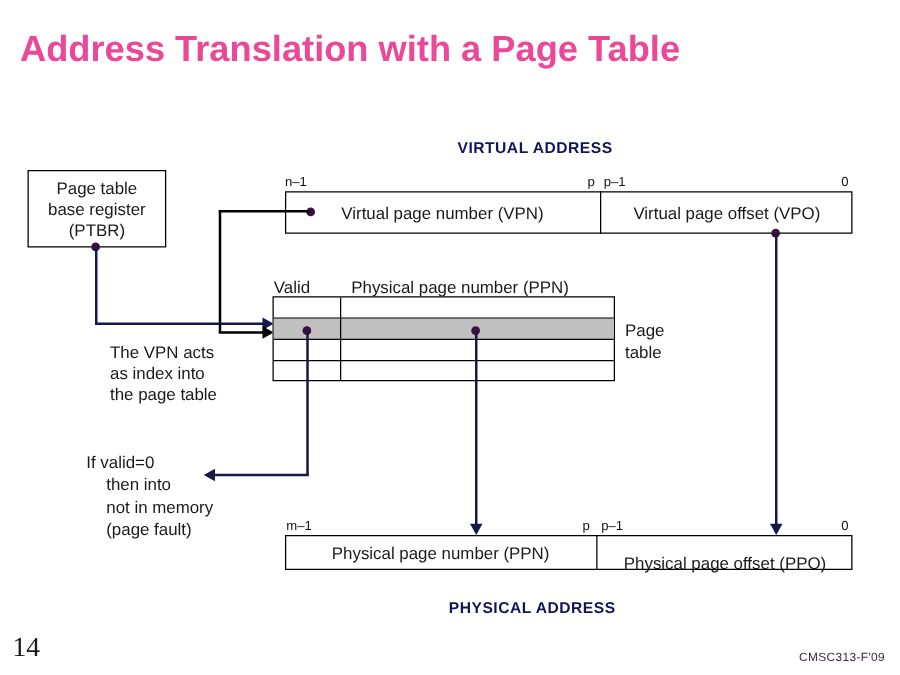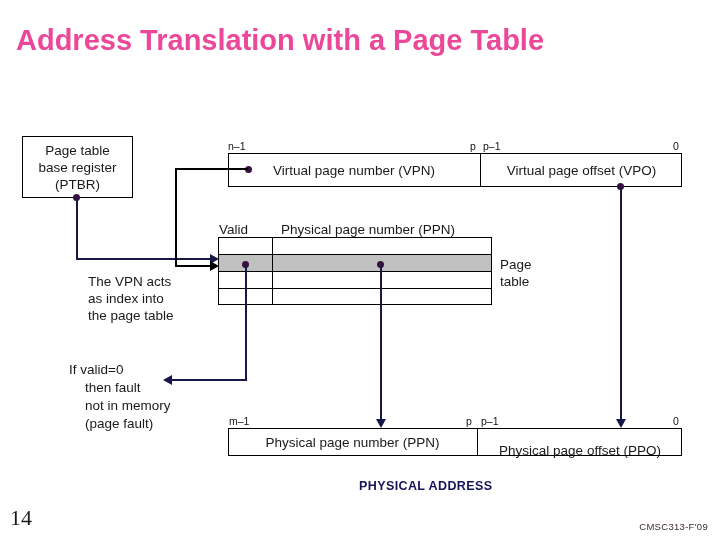--- a/index.html
+++ b/index.html
@@ -69,20 +69,21 @@
   #course{position:absolute;right:12px;top:521px;
           font-size:9.5px;color:#3a2a3a;letter-spacing:0.3px;white-space:nowrap;}
 </style>
 </head>
 <body>
 
 <div id="slide">
 
   <div id="title">Address Translation with a Page Table</div>
 
+  <div class="hdr" style="left:366px;top:111px;">VIRTUAL ADDRESS</div>
 
   <div id="ptbr">
     <span>Page table</span>
     <span>base register</span>
     <span>(PTBR)</span>
   </div>
 
   <div class="dot" style="left:73px;top:194px;"></div>
 
   <div class="v navy" style="left:76px;top:197px;height:62px;"></div>
@@ -132,21 +133,21 @@
 
   <div class="dot" style="left:617px;top:183px;"></div>
   <div class="v navy" style="left:620px;top:187px;height:234px;"></div>
   <div class="arrD" style="left:616px;top:419px;border-top:9px solid #17174a;"></div>
 
   <div class="lbl" style="left:88px;top:273px;">The VPN acts</div>
   <div class="lbl" style="left:88px;top:290px;">as index into</div>
   <div class="lbl" style="left:88px;top:307px;">the page table</div>
 
   <div class="lbl" style="left:69px;top:361px;">If valid=0</div>
-  <div class="lbl" style="left:85px;top:379px;">then fault</div>
+  <div class="lbl" style="left:85px;top:379px;">then into</div>
   <div class="lbl" style="left:85px;top:397px;">not in memory</div>
   <div class="lbl" style="left:85px;top:415px;">(page fault)</div>
 
   <div class="bitlbl" style="left:229px;top:416px;">m–1</div>
   <div class="bitlbl" style="left:466px;top:416px;">p</div>
   <div class="bitlbl" style="left:481px;top:416px;">p–1</div>
   <div class="bitlbl" style="left:673px;top:416px;">0</div>
 
   <div class="abox" style="left:228px;top:428px;width:454px;height:28px;"></div>
   <div class="ptvline" style="left:477px;top:428px;height:28px;background:#000;"></div>

